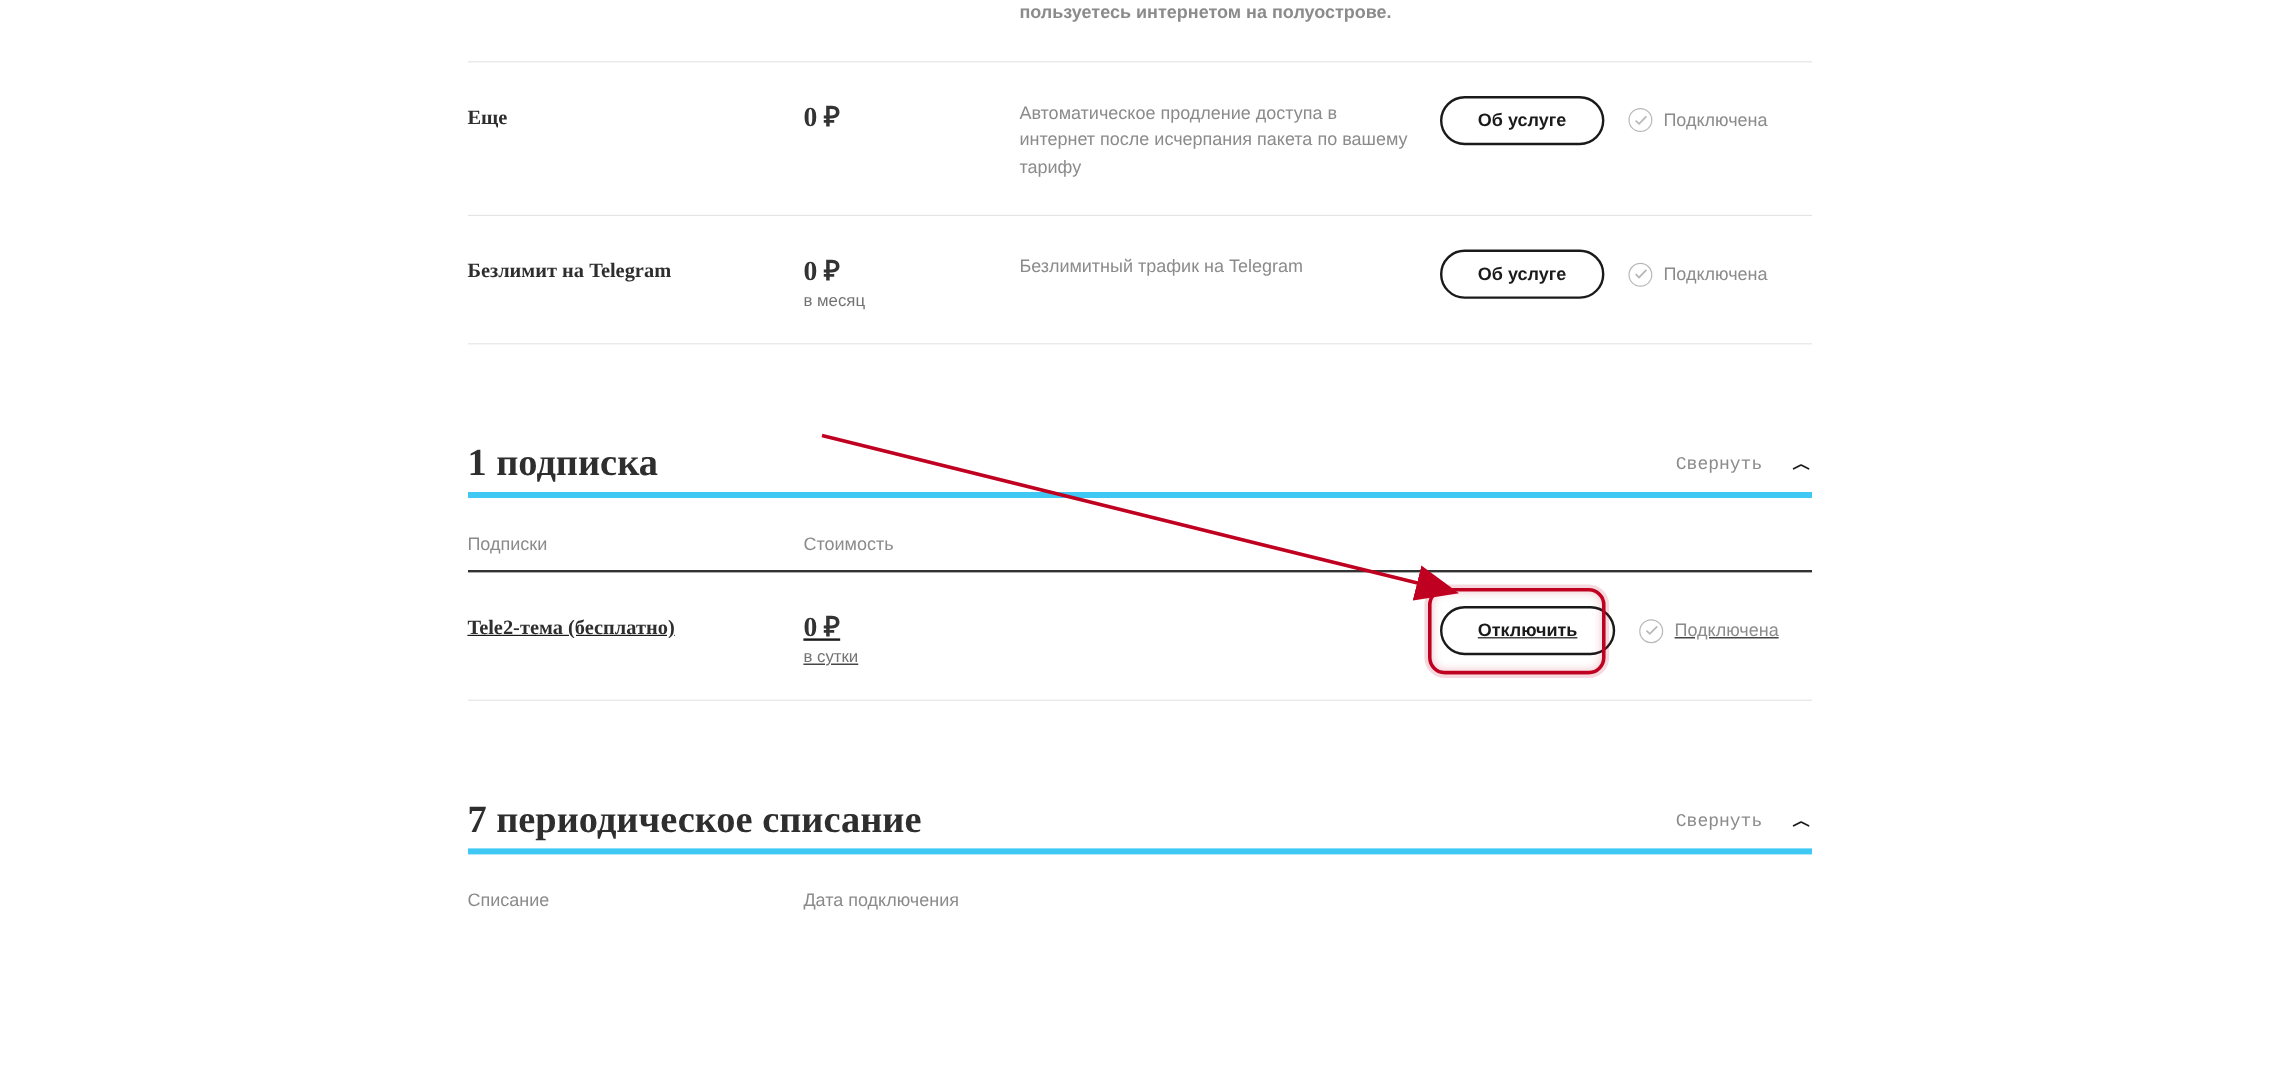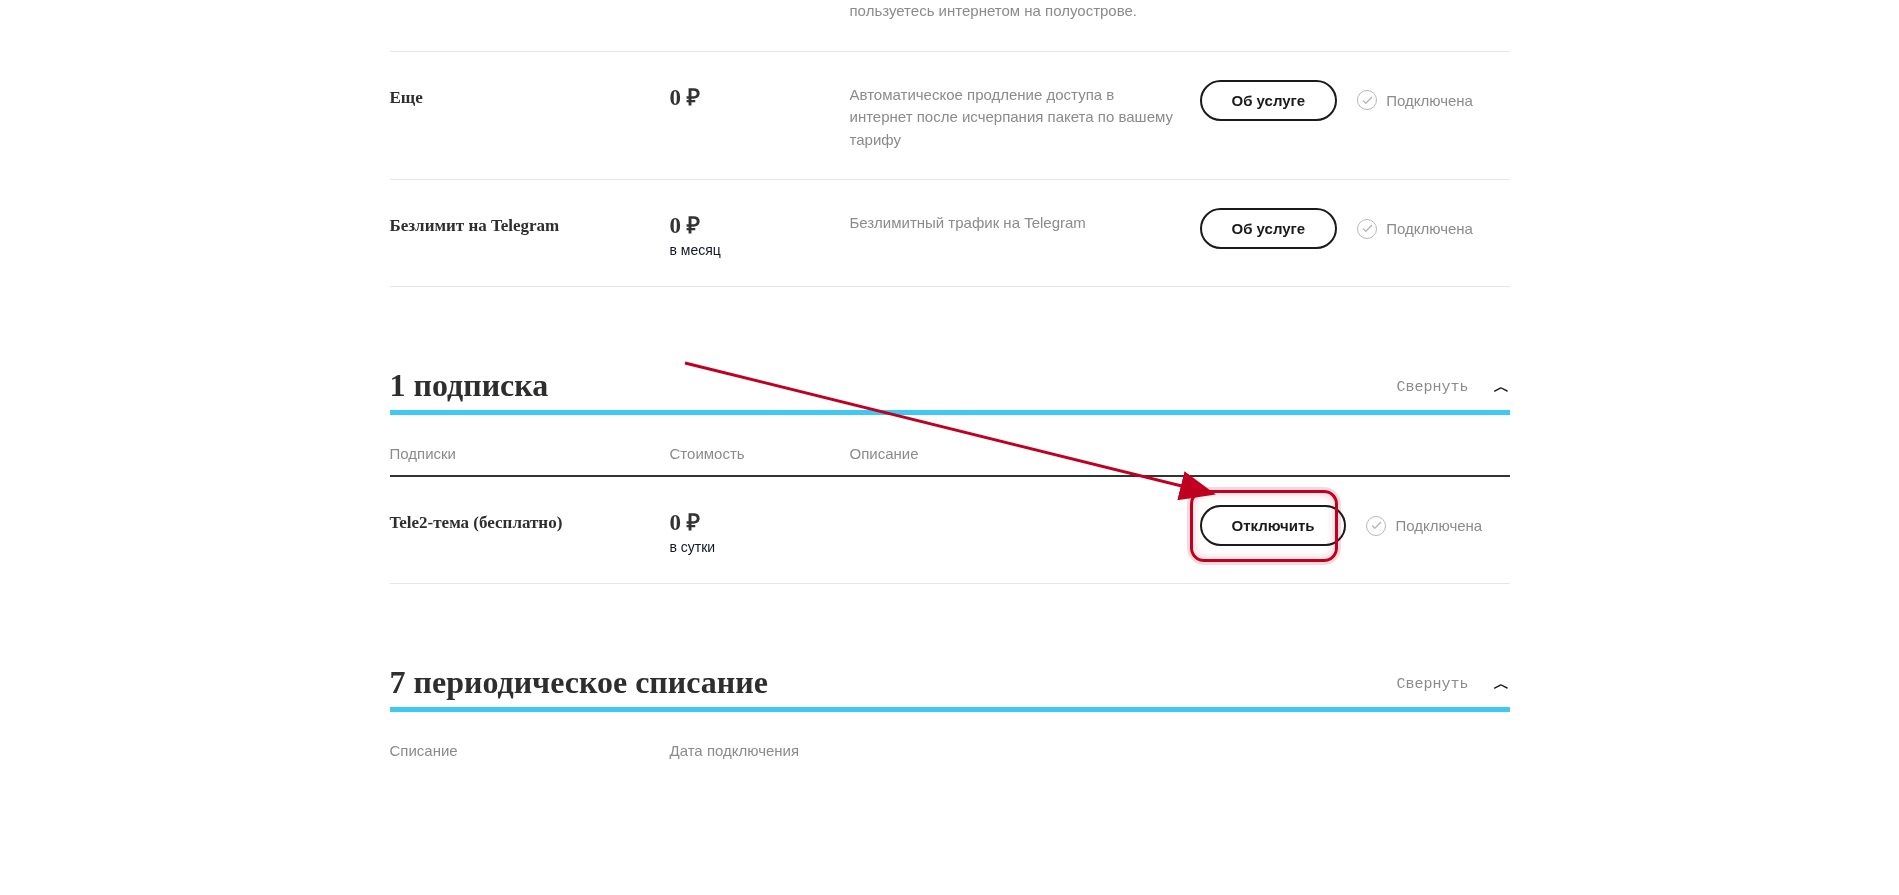--- a/index.html
+++ b/index.html
@@ -43,21 +43,21 @@
     }
     .price-main {
       font-family: Georgia, serif;
       font-weight: bold;
       font-size: 23px;
       color: #333;
     }
     .price-sub {
       font-family: Arial, sans-serif;
       font-size: 14px;
-      color: #0f172a;
+      color: #737373;
       margin-top: 2px;
     }
     .col-desc {
       flex: 1;
       font-family: Arial, sans-serif;
       font-size: 15px;
       color: #8b8b8b;
       line-height: 1.5;
       padding-right: 20px;
       padding-top: 4px;
@@ -159,20 +159,21 @@
     .arrow-svg {
       position: absolute;
       pointer-events: none;
     }
     .last-section {
       margin-bottom: 40px;
     }
     .top-fragment {
       padding-top: 0;
       border-top: none;
+      font-weight: bold;
     }
     .top-fragment .col-desc {
       padding-top: 0;
     }
   </style>
 </head>
 <body>
 
 <div class="container">
 
@@ -227,24 +228,23 @@
     <div class="collapse-link">
       <span>Свернуть</span>
       <span class="chevron-up">︿</span>
     </div>
   </div>
   <div class="blue-divider"></div>
 
   <div class="table-header">
     <div class="th th-name">Подписки</div>
     <div class="th th-cost">Стоимость</div>
-    <div class="th th-desc">Описание</div>
-  </div>
-
-  <div class="service-row" style="position:relative;">
+  </div>
+
+  <div class="service-row" style="position:relative;text-decoration:underline;">
     <div class="col-name">Tele2-тема (бесплатно)</div>
     <div class="col-price">
       <div class="price-main">0 ₽</div>
       <div class="price-sub">в сутки</div>
     </div>
     <div class="col-desc"></div>
     <div class="col-actions" style="position:relative;">
       <div class="highlight-box" style="left:-10px; top:-15px; width:148px; height:72px;"></div>
       <button class="btn-outline">Отключить</button>
       <div class="status">

